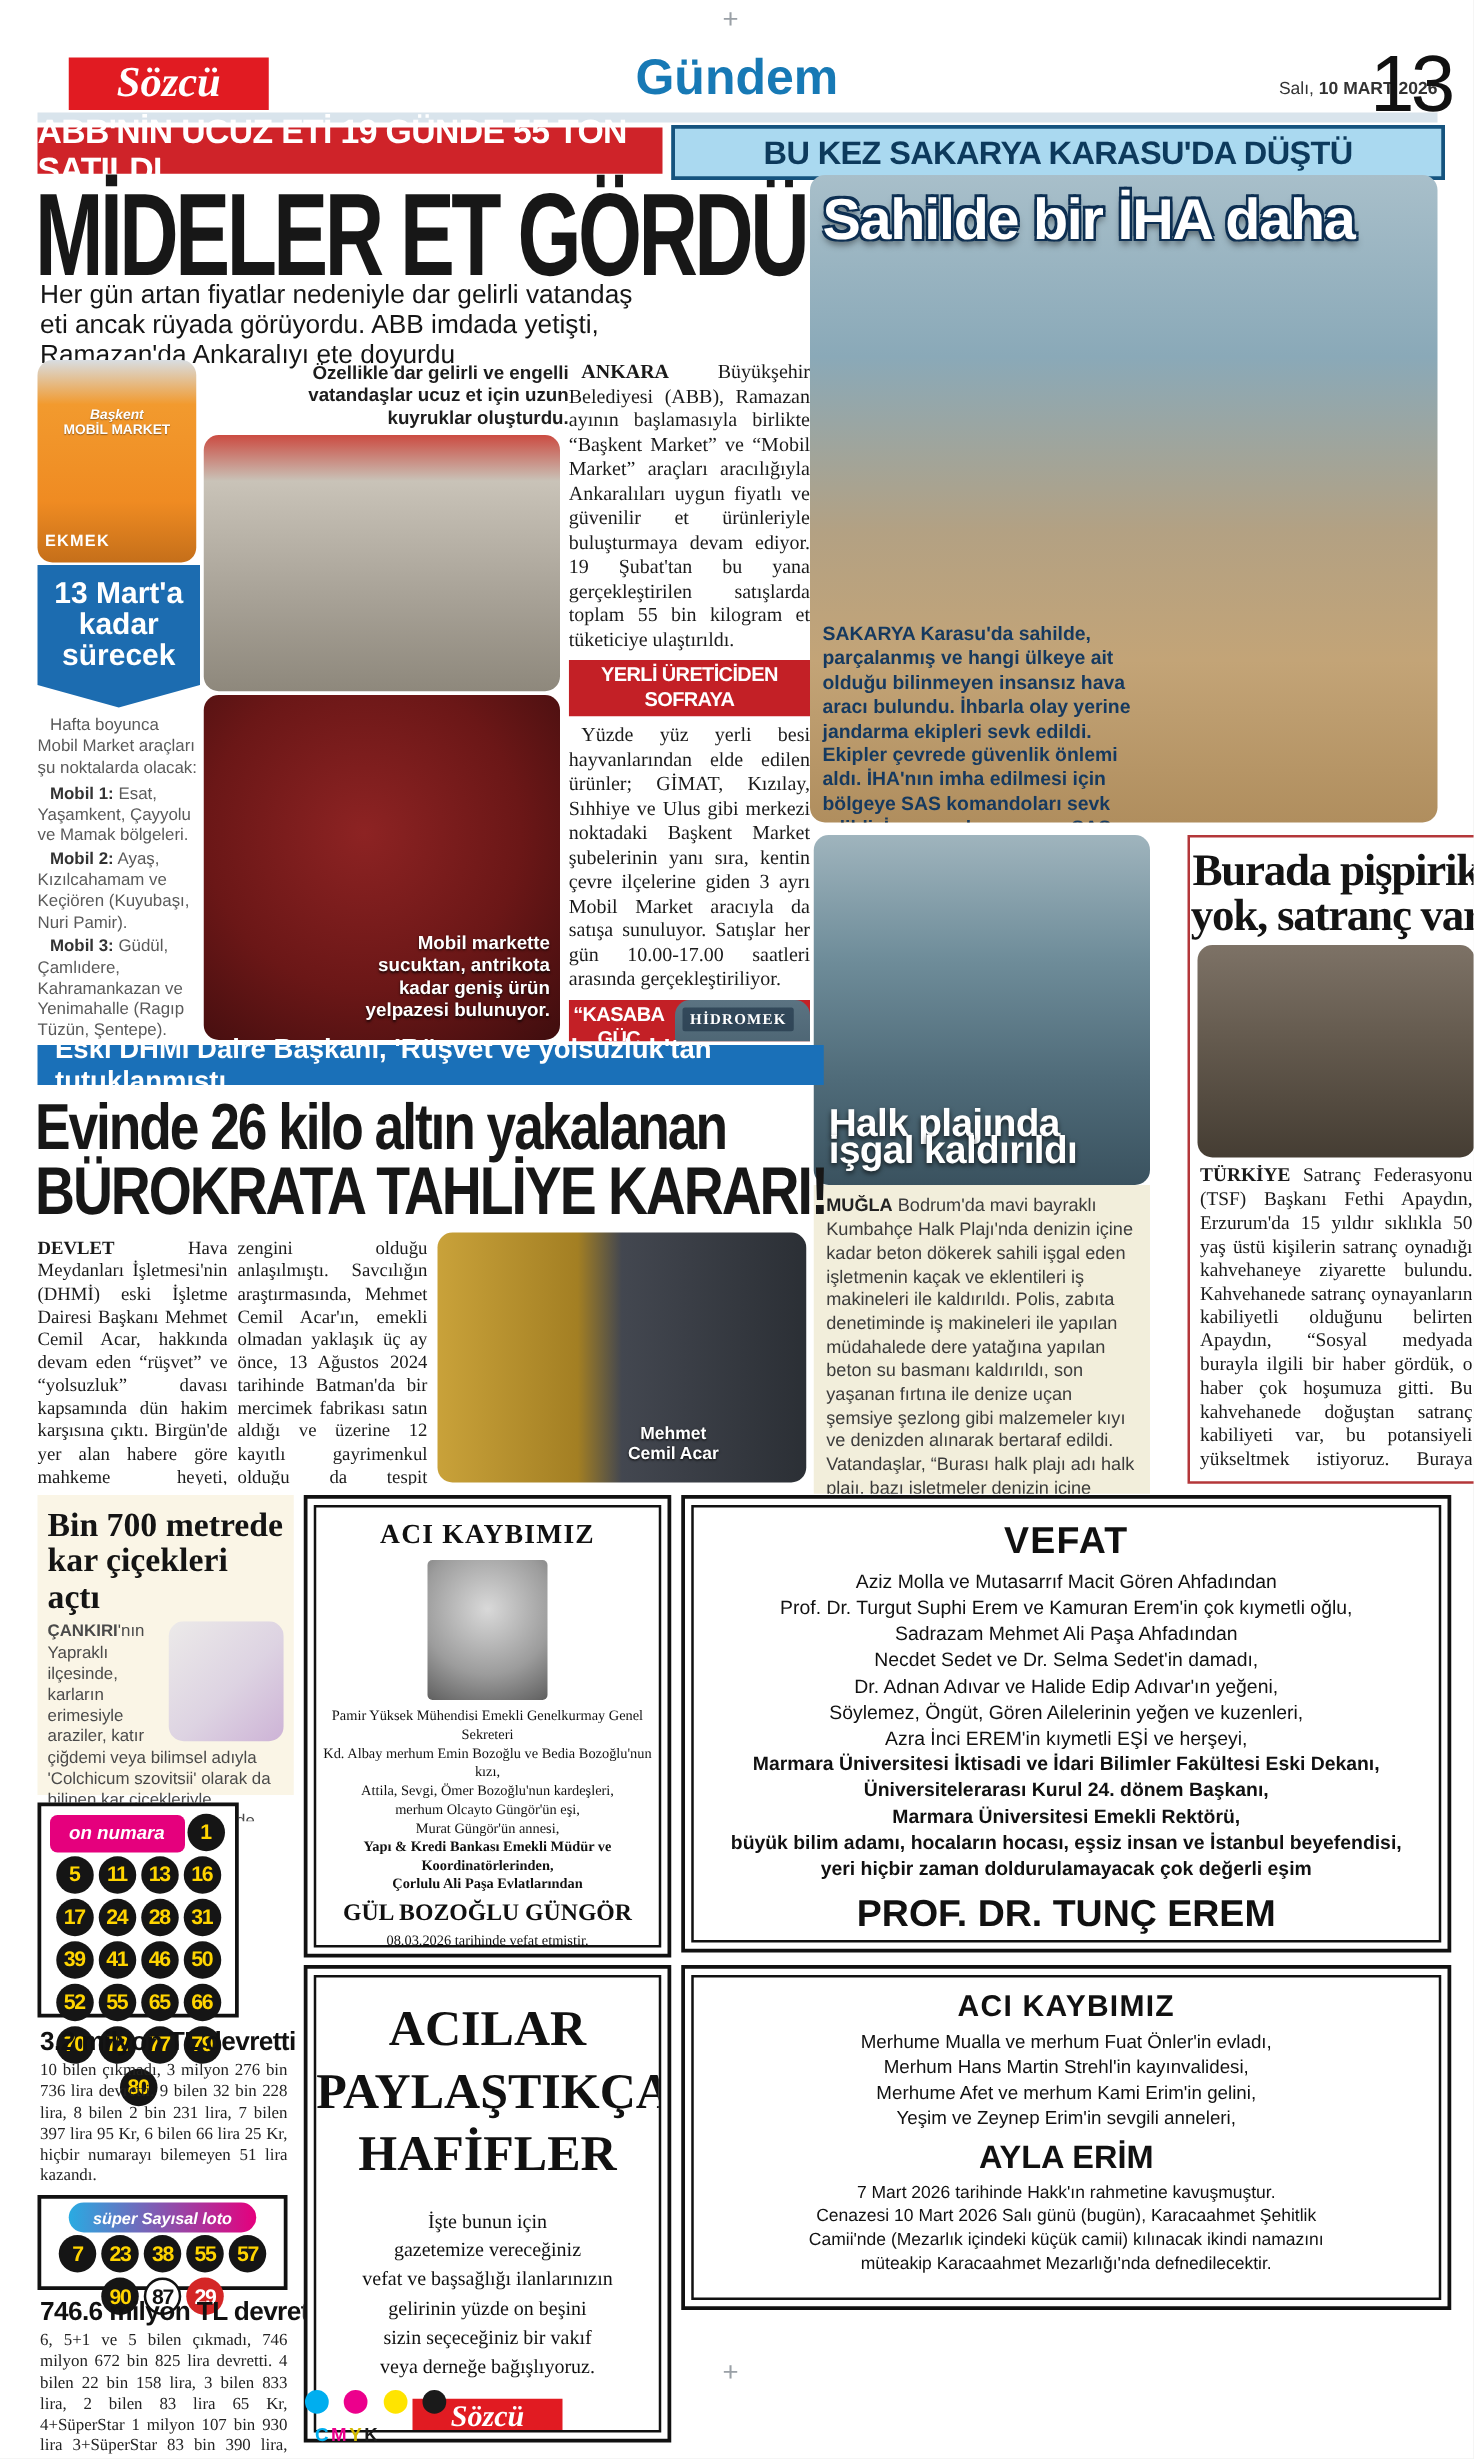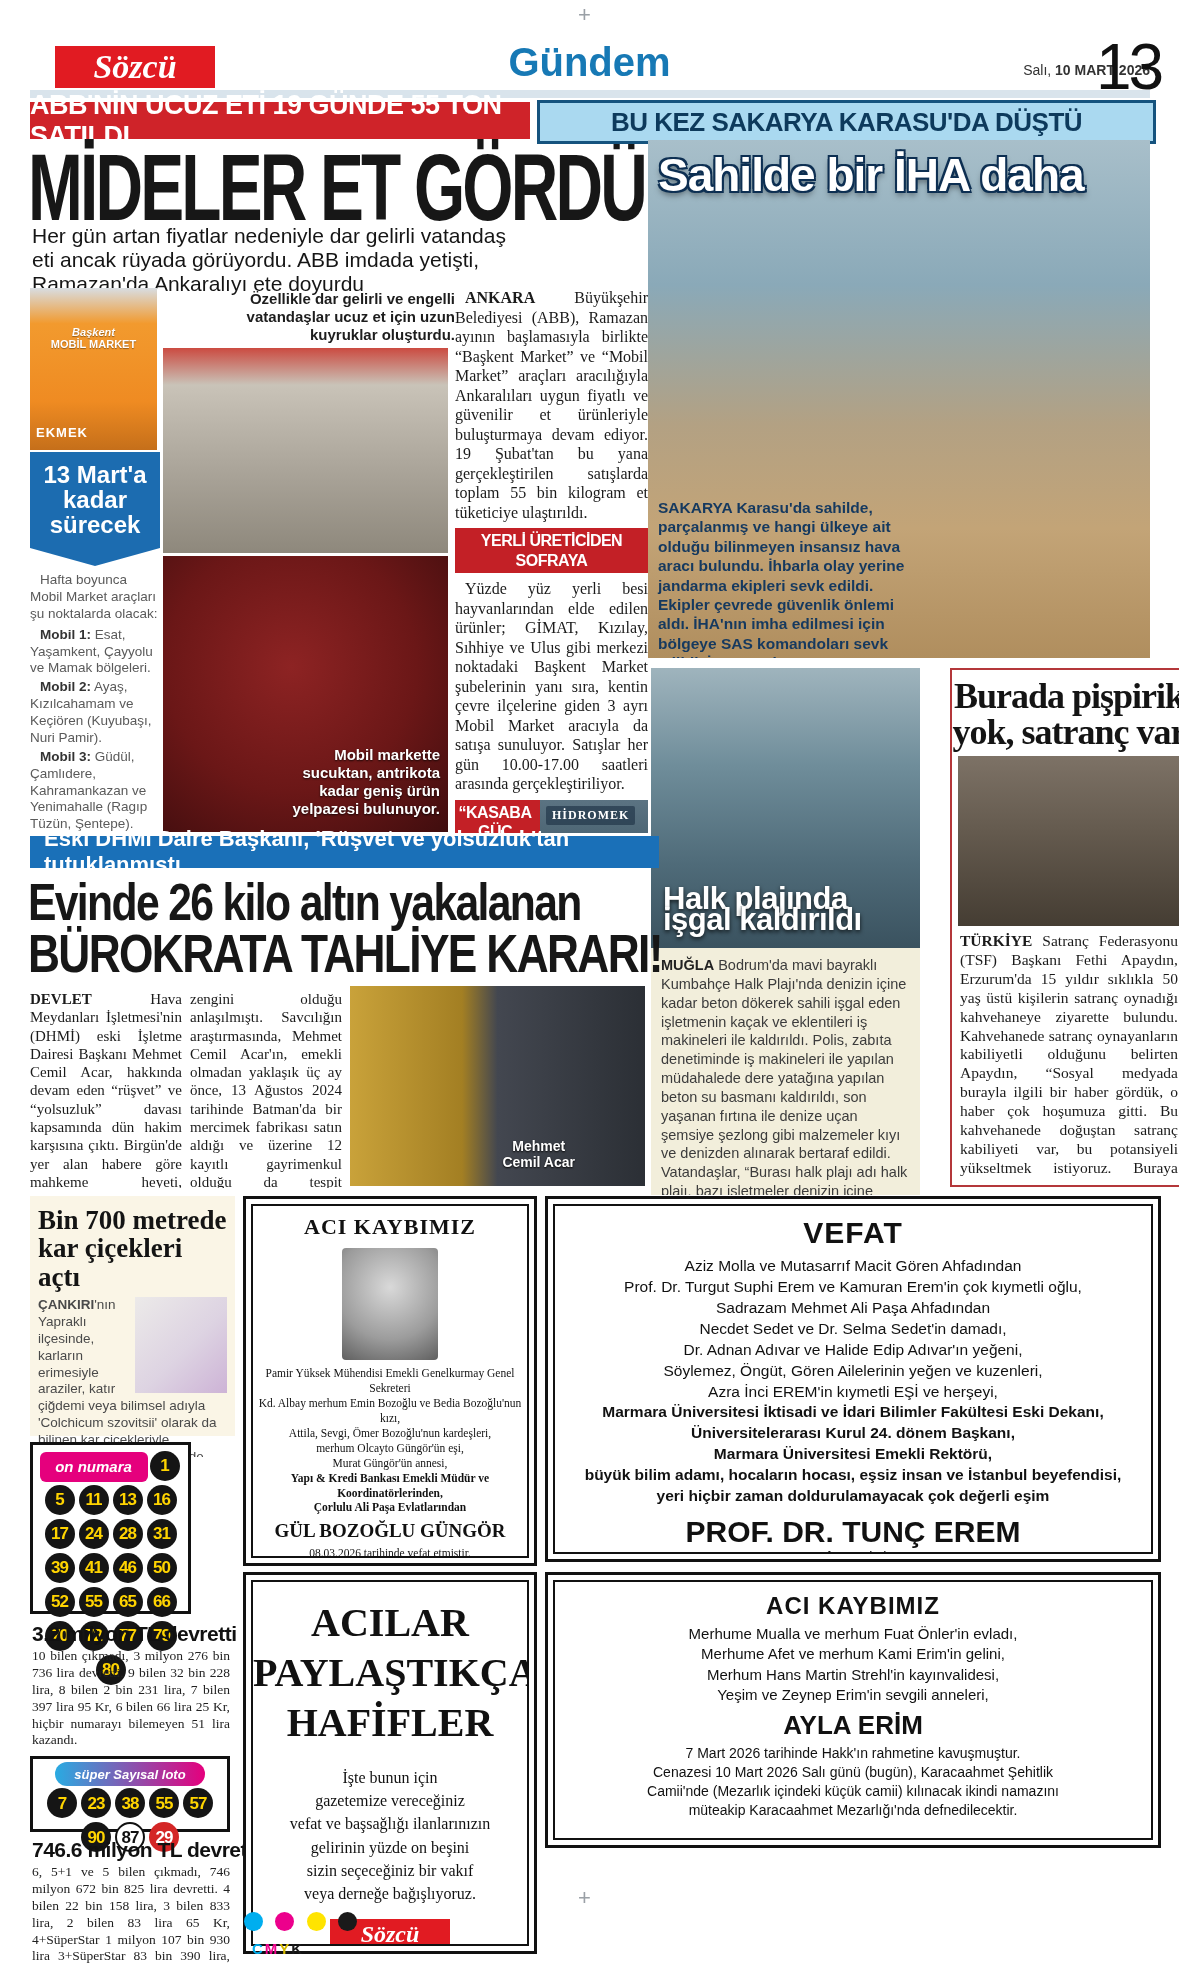--- a/index.html
+++ b/index.html
@@ -16,21 +16,21 @@
   .regmark{color:#9aa0a6;font-size:22px;font-weight:normal;}
   
   .kicker-red{background:#cf2329;color:#fff;display:flex;align-items:center;justify-content:center;
               font-weight:bold;font-size:27px;letter-spacing:-0.5px;transform-origin:left center;}
   .kicker-blue{background:#aad9f0;border:3px solid #15537e;color:#0d3a5c;display:flex;align-items:center;
                justify-content:center;font-weight:bold;font-size:26px;letter-spacing:-0.5px;}
   .kicker-story{background:#1a70b8;color:#fff;display:flex;align-items:center;padding-left:14px;
                 font-family:Liberation Sans, sans-serif;font-weight:bold;font-size:22px;}
   .bighead{font-weight:bold;color:#171717;transform-origin:left top;white-space:nowrap;}
   .deck{font-size:21px;line-height:1.15;color:#151515;}
-  .photo{overflow:hidden;}
+  .photo{overflow:hidden;border-radius:12px;}
   .pcap-dark{font-weight:bold;font-size:15px;line-height:1.2;color:#1d1d1d;}
   .pcap-white{color:#fff;font-weight:bold;font-size:15px;line-height:1.2;text-shadow:0 1px 2px rgba(0,0,0,.8);}
   .badge{background:#1c6cb0;color:#fff;text-align:center;font-weight:bold;font-size:24px;line-height:1.05;
          padding-top:10px;}
   .badge .pt{position:absolute;left:0;top:100%;width:0;height:0;
              border-left:65px solid transparent;border-right:65px solid transparent;border-top:18px solid #1c6cb0;}
   .sidebar-list{font-size:13.5px;line-height:1.25;color:#5a5a5a;}
   .sidebar-list b{color:#333;text-align:center;}
   .sidebar-list .li{margin-bottom:2px;text-indent:10px;}
   .bodytext{font-family:"Liberation Serif",serif;font-size:16px;line-height:1.22;color:#1b1b1b;
@@ -261,22 +261,22 @@
       <div style="font-size:14px;">vefat etmiştir.</div>
 
     </div>
   </div>
 
   <div class="abs obit" style="left:545px;top:1572px;width:610px;height:270px;">
     <div class="obit-inner">
       <div class="obit-title" style="margin-top:10px;font-size:24px;">ACI KAYBIMIZ</div>
       <div class="obit-lines" style="font-size:15px;margin-top:4px;">
           <div class="oline">Merhume Mualla ve merhum Fuat Önler'in evladı,</div>
+          <div class="oline">Merhum Hans Martin Strehl'in kayınvalidesi,</div>
           <div class="oline">Merhume Afet ve merhum Kami Erim'in gelini,</div>
-          <div class="oline">Merhum Hans Martin Strehl'in kayınvalidesi,</div>
           <div class="oline">Yeşim ve Zeynep Erim'in sevgili anneleri,</div>
         </div>
       <div class="obit-name" style="font-size:26px;margin-top:5px;">AYLA ERİM</div>
       <div class="obit-lines" style="font-size:14px;margin-top:3px;">
           <div class="oline">7 Mart 2026 tarihinde Hakk'ın rahmetine kavuşmuştur.</div>
           <div class="oline">Cenazesi 10 Mart 2026 Salı günü (bugün), Karacaahmet Şehitlik</div>
           <div class="oline">Camii'nde (Mezarlık içindeki küçük camii) kılınacak ikindi namazını</div>
           <div class="oline">müteakip Karacaahmet Mezarlığı'nda defnedilecektir.</div>
         </div>
 

